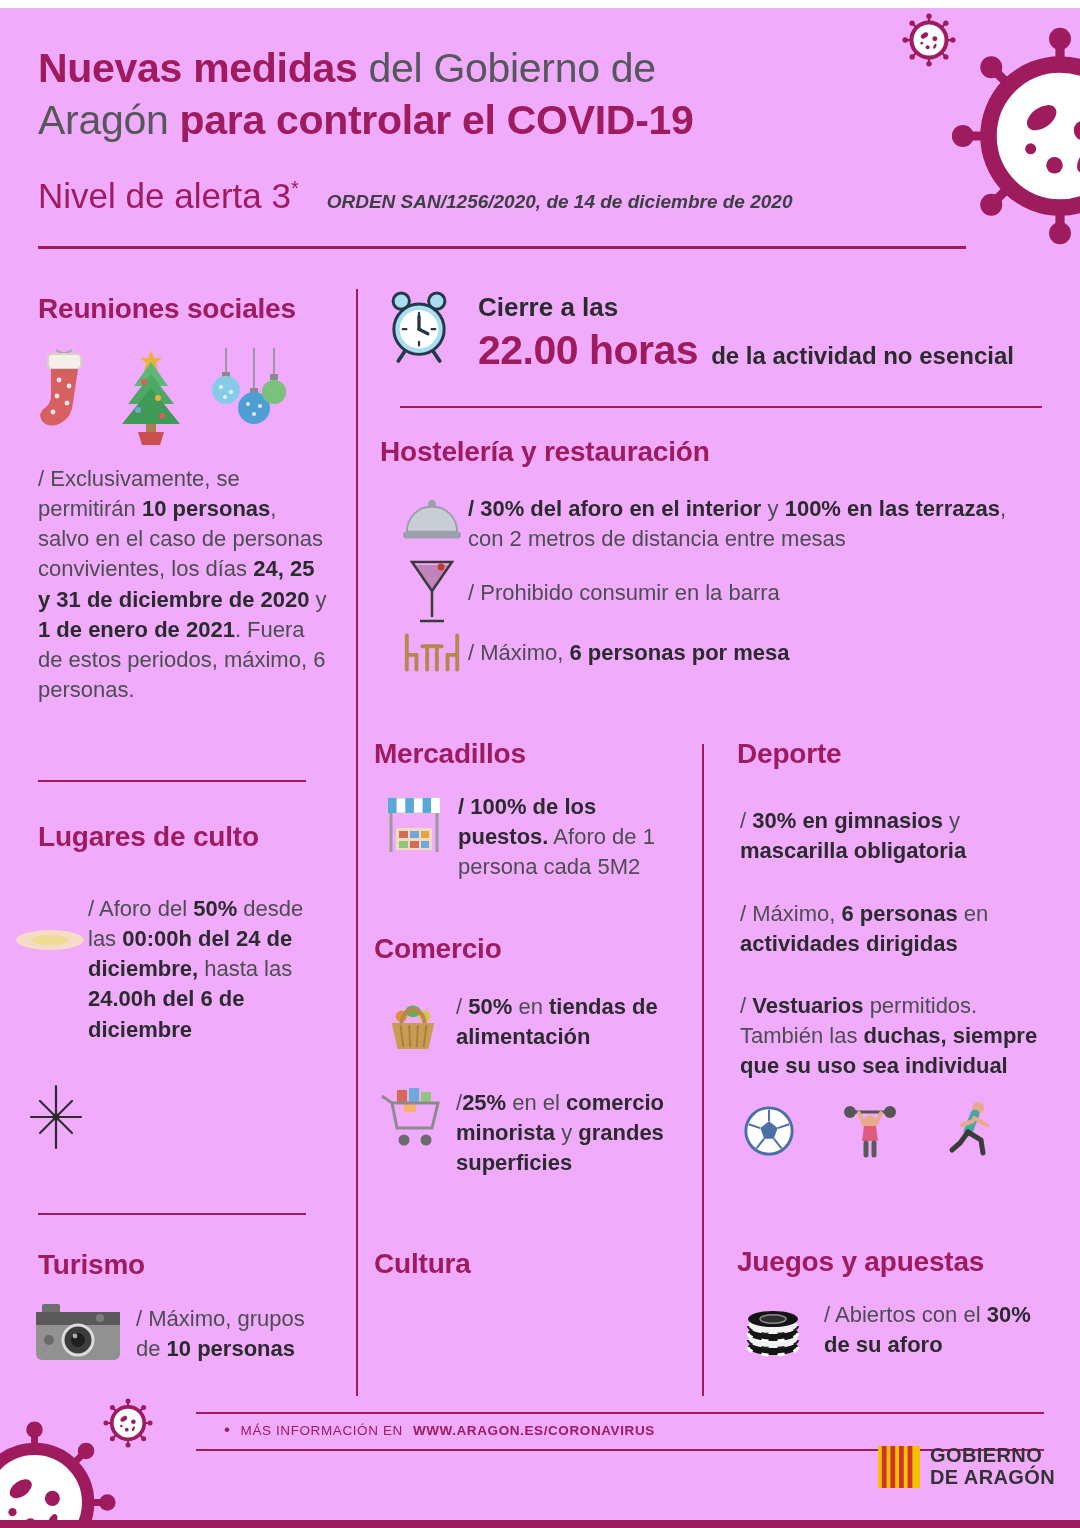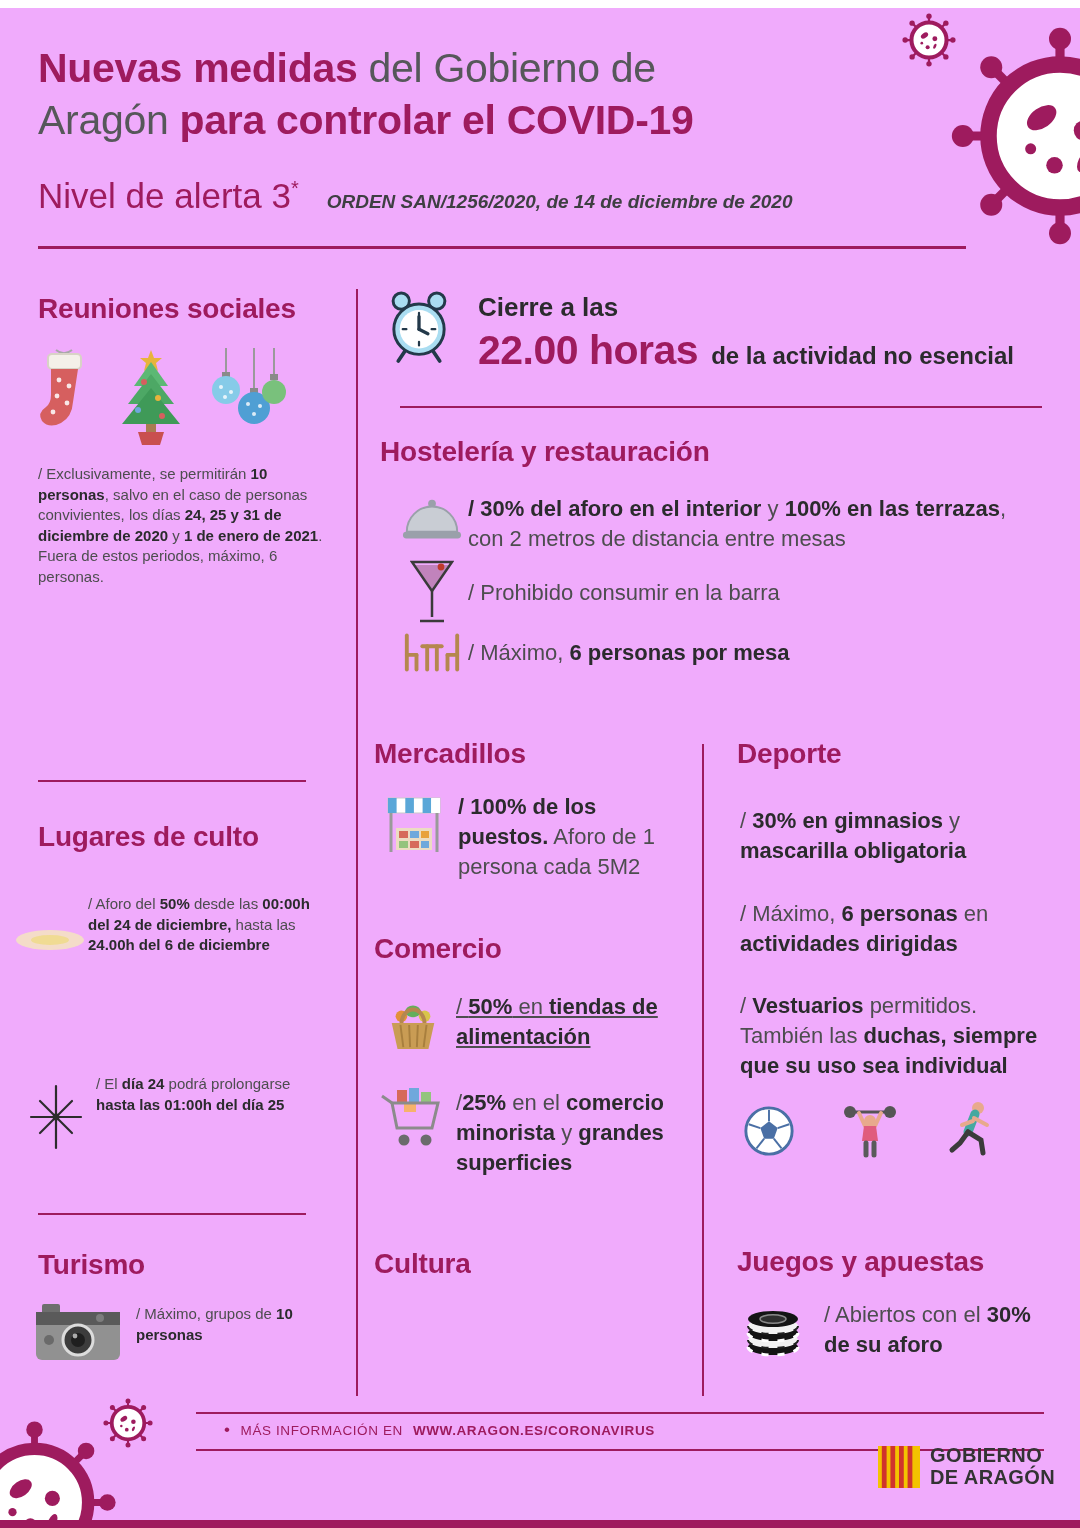--- a/index.html
+++ b/index.html
@@ -6,21 +6,21 @@
   html,body { background:#ffffff; }
   .page {
     position:relative; width:1080px; height:1528px; margin:8px auto;
     background:#f0abfc; overflow:hidden;
     font-family:"Liberation Sans","DejaVu Sans",sans-serif;
     color:#4d4d4f;
   }
   .abs { position:absolute; }
   .b { font-weight:700; color:#2b2b2d; }
   .heading { font-weight:700; color:#9e1b5e; font-size:28px; letter-spacing:-0.2px; }
-  .txt { font-size:15px; line-height:1.37; color:#4d4d4f; }
+  .txt { font-size:22px; line-height:1.37; color:#4d4d4f; }
   .rule { background:#9e1b5e; }
 
   
   .title { left:38px; top:34px; width:850px; font-size:41px; line-height:1.27; color:#56575a; letter-spacing:-0.3px; }
   .title .b { color:#9e1b5e; }
   .alert-row { left:38px; top:168px; display:flex; align-items:baseline; gap:28px; }
   .alert-level { font-size:35px; color:#9e1b5e; }
   .alert-level sup { font-size:20px; }
   .order-ref { font-size:19px; font-style:italic; font-weight:700; color:#3e3f42; }
   .header-rule { left:38px; top:238px; width:928px; height:3px; }
@@ -61,21 +61,21 @@
   .host-1 { top:486px; }
   .host-2 { top:552px; } .host-2 .txt { padding-top:18px; }
   .host-3 { top:622px; } .host-3 .txt { padding-top:8px; }
 
   
   .mercadillos-h { left:374px; top:730px; }
   .merc-row { left:384px; top:784px; display:flex; gap:14px; align-items:flex-start; }
   .merc-row .txt { width:214px; font-size:22px; }
   .comercio-h { left:374px; top:925px; }
   .com-row1 { left:384px; top:984px; display:flex; gap:14px; align-items:flex-start; }
-  .com-row1 .txt { width:228px; font-size:22px;text-decoration:underline; }
+  .com-row1 .txt { width:228px; font-size:22px; }
   .com-row2 { left:380px; top:1080px; display:flex; gap:12px; align-items:flex-start; }
   .com-row2 .txt { width:240px; font-size:22px; }
   .cultura-h { left:374px; top:1240px; }
   .cult-row { left:378px; top:1292px; display:flex; gap:10px; align-items:flex-start; }
   .cult-row .txt { width:220px; font-size:22px; }
 
   
   .deporte-h { left:737px; top:730px; }
   .dep-i1 { left:740px; top:798px; width:296px; font-size:22px; }
   .dep-i2 { left:740px; top:891px; width:296px; font-size:22px; }
@@ -232,21 +232,20 @@
   <p class="abs txt culto-i1"><span>/ Aforo del </span><span class="b">50%</span><span>  desde las </span><span class="b">00:00h del 24 de diciembre,</span><span> hasta las </span><span class="b">24.00h del 6 de diciembre</span></p>
   <svg class="abs star-icon" width="58" height="66" viewBox="0 0 58 66">
     <g stroke="#2c2c2c" stroke-width="2.2" stroke-linecap="round">
       <line x1="29" y1="2" x2="29" y2="64"></line>
       <line x1="4" y1="33" x2="54" y2="33"></line>
       <line x1="13" y1="17" x2="45" y2="49"></line>
       <line x1="45" y1="17" x2="13" y2="49"></line>
     </g>
     <circle cx="29" cy="33" r="3.4" fill="#2c2c2c"></circle>
   </svg>
-  <p class="abs txt culto-i2"><span>/ El </span><span class="b">día 24</span><span> podrá prolongarse </span><span class="b">hasta las 01:00h del día 25</span></p>
 
   <div class="abs heading turismo-h">Turismo</div>
   <div class="abs turismo-row">
     <svg width="88" height="60" viewBox="0 0 88 60">
       <rect x="8" y="2" width="18" height="10" rx="2" fill="#6e6e6e"></rect>
       <rect x="2" y="10" width="84" height="48" rx="6" fill="#919191"></rect>
       <rect x="2" y="10" width="84" height="13" fill="#5a5a5a"></rect>
       <circle cx="66" cy="16" r="4" fill="#7d7d7d"></circle>
       <circle cx="44" cy="38" r="15" fill="#3c3c3c" stroke="#dcdcdc" stroke-width="3"></circle>
       <circle cx="44" cy="38" r="7" fill="#1f1f1f"></circle>

